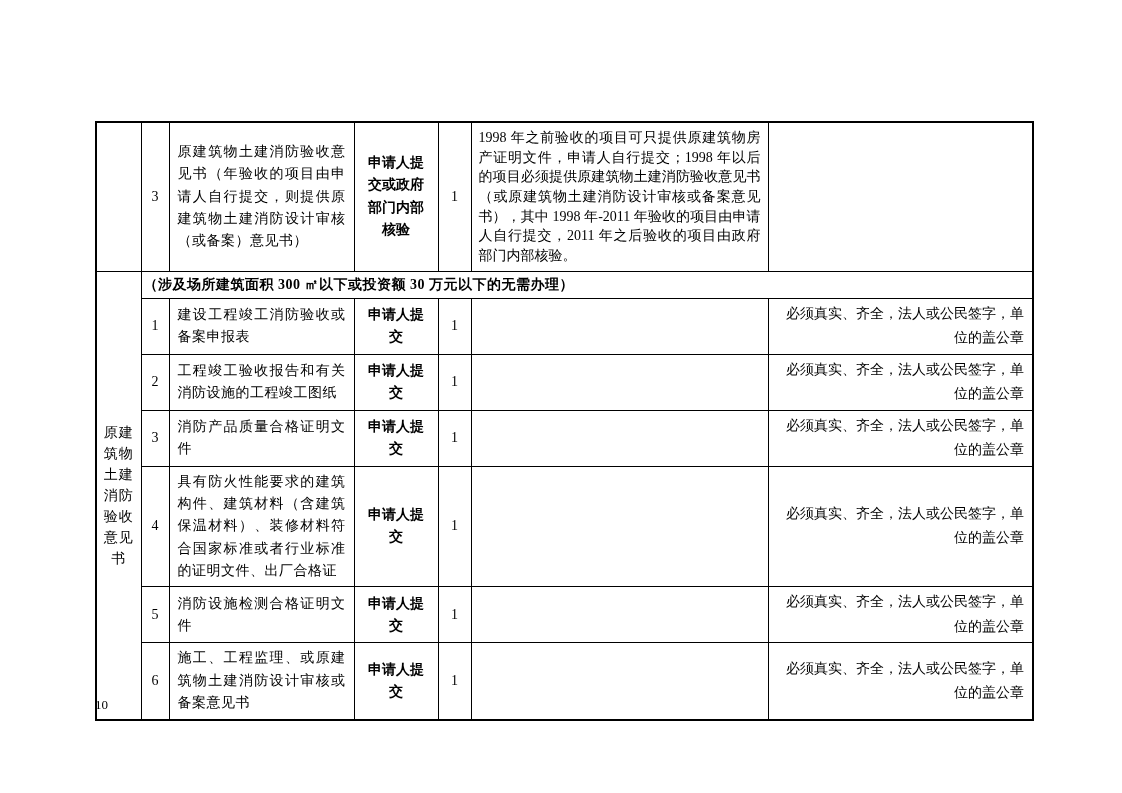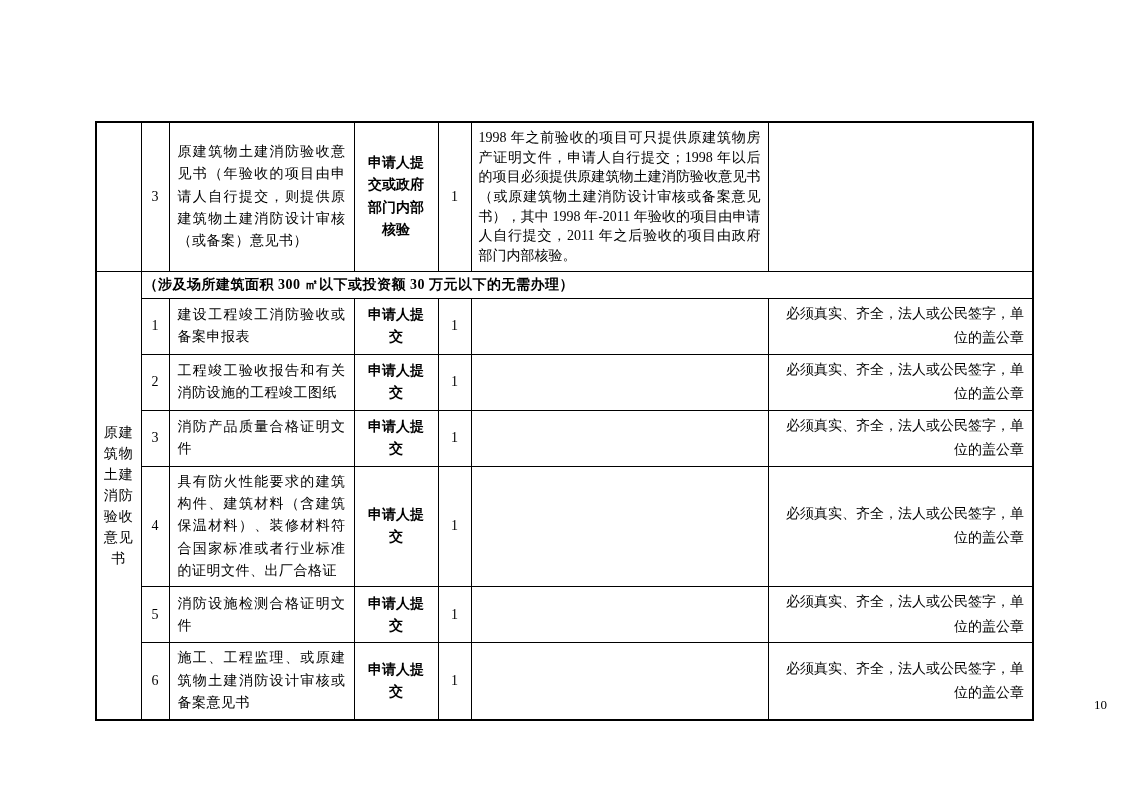--- a/index.html
+++ b/index.html
@@ -95,21 +95,21 @@
     font-size: 17px;
     letter-spacing: 0.5px;
     padding: 0 2px;
     font-family: "Liberation Serif", "DejaVu Serif", serif;
   }
   .page-number {
     position: absolute;
     left: 95px;
     top: 697px;
     width: 1012px;
-    text-align: right;
+    text-align: left;
     font-size: 13px;
     font-family: "Liberation Serif", "DejaVu Serif", serif;
   }
 </style>
 </head>
 <body>
 
 <div class="page">
 
   <table class="doc-table">

